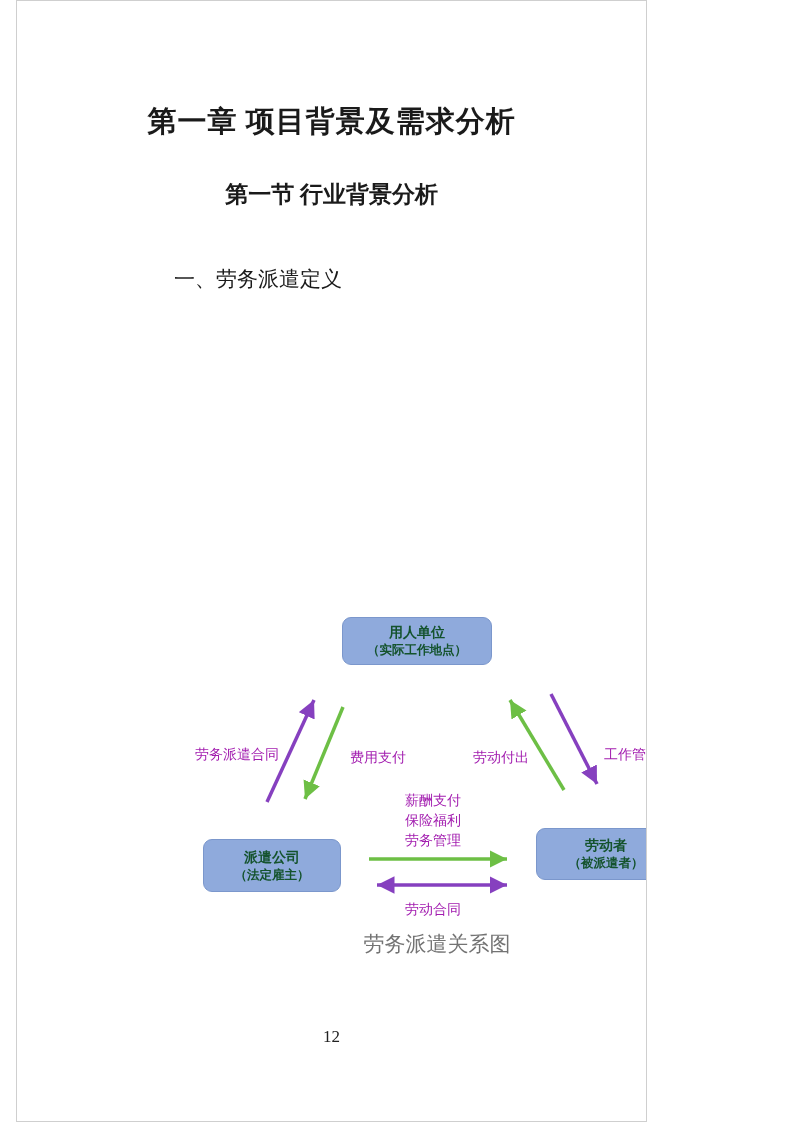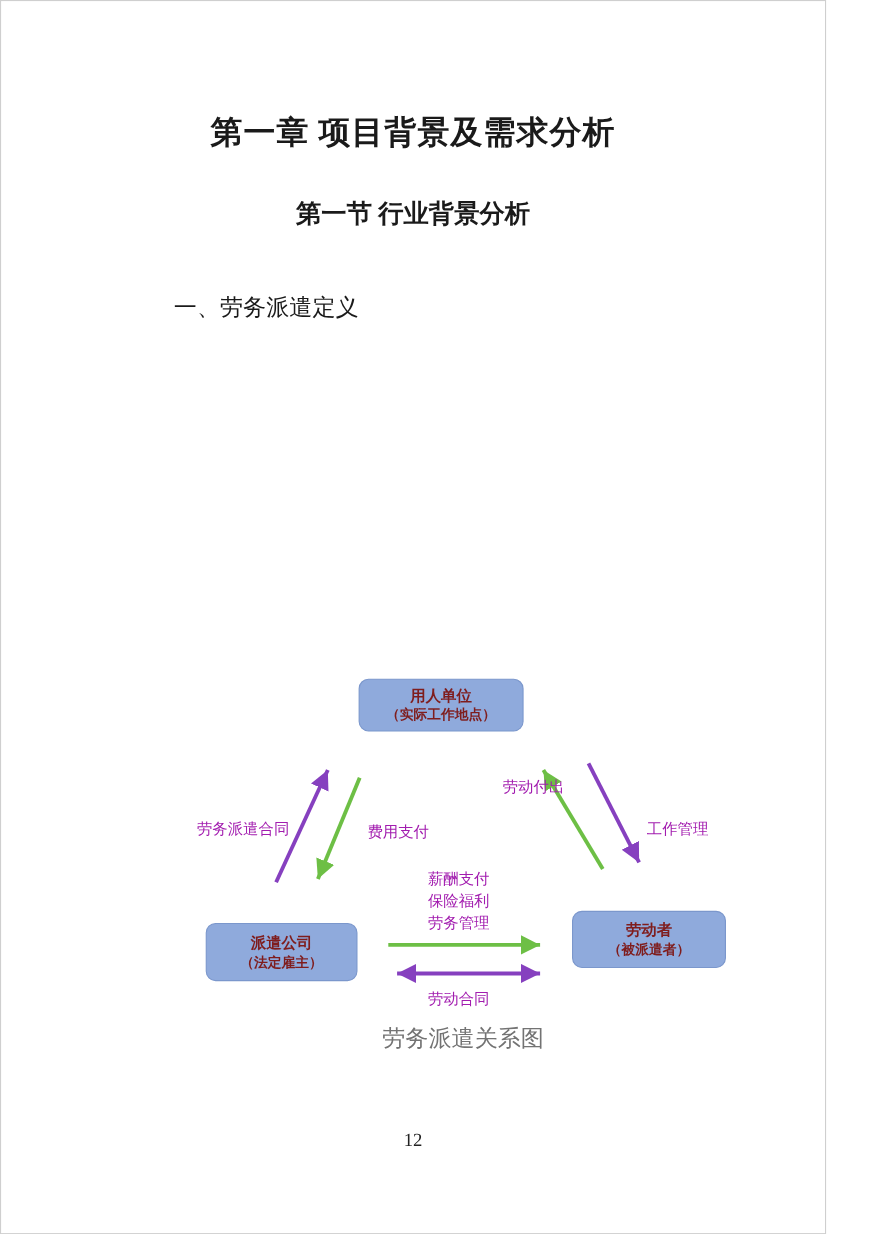--- a/index.html
+++ b/index.html
@@ -1,25 +1,26 @@
 <!DOCTYPE html>
 <html><head>
 <meta charset="utf-8">
 <style>
   html, body { margin: 0; padding: 0; background: #ffffff; }
   .page {
     position: relative;
-    width: 751px;
+    width: 631px;
     height: 1122px;
     background: #ffffff;
     border: 1px solid #cfcfcf;
     box-sizing: border-box;
     overflow: hidden;
     font-family: "Liberation Serif", "DejaVu Serif", serif;
     color: #1a1a1a;
+    margin-left: 16px;
   }
   .chapter-title {
     margin: 100px 0 0 0;
     text-align: center;
     font-size: 29px;
     font-weight: bold;
     line-height: 40px;
     letter-spacing: 1px;
   }
   .section-title {
@@ -50,21 +51,21 @@
     left: 0; top: 0;
     width: 793px; height: 1122px;
     pointer-events: none;
   }
   .arrows-svg { position: absolute; left: 0; top: 0; }
   .node {
     position: absolute;
     background: #8faadc;
     border: 1px solid #7b97cc;
     border-radius: 9px;
-    color: #7f1d1d;
+    color: #14532d;
     text-align: center;
     font-family: "Liberation Sans", "DejaVu Sans", sans-serif;
     font-weight: bold;
     box-sizing: border-box;
     display: flex;
     flex-direction: column;
     justify-content: center;
   }
   .node .l1 { font-size: 14px; line-height: 19px; }
   .node .l2 { font-size: 12.5px; line-height: 17px; }
@@ -73,21 +74,21 @@
   .node-worker   { left: 519px; top: 827px; width: 140px; height: 52px; }
   .edge-label {
     position: absolute;
     font-size: 14px;
     line-height: 16px;
     color: #a21caf;
     white-space: nowrap;
   }
   .lbl-dispatch-contract { left: 178px; top: 746px; }
   .lbl-fee-payment       { left: 333px; top: 749px; }
-  .lbl-labor-output      { left: 456px; top: 708px; }
+  .lbl-labor-output      { left: 456px; top: 749px; }
   .lbl-work-management   { left: 587px; top: 746px; }
   .lbl-salary            { left: 388px; top: 790px; }
   .lbl-salary div        { line-height: 20px; }
   .lbl-labor-contract    { left: 388px; top: 901px; }
   .diagram-caption {
     position: absolute;
     left: 47px; top: 929px;
     width: 746px;
     text-align: center;
     font-size: 21px;

